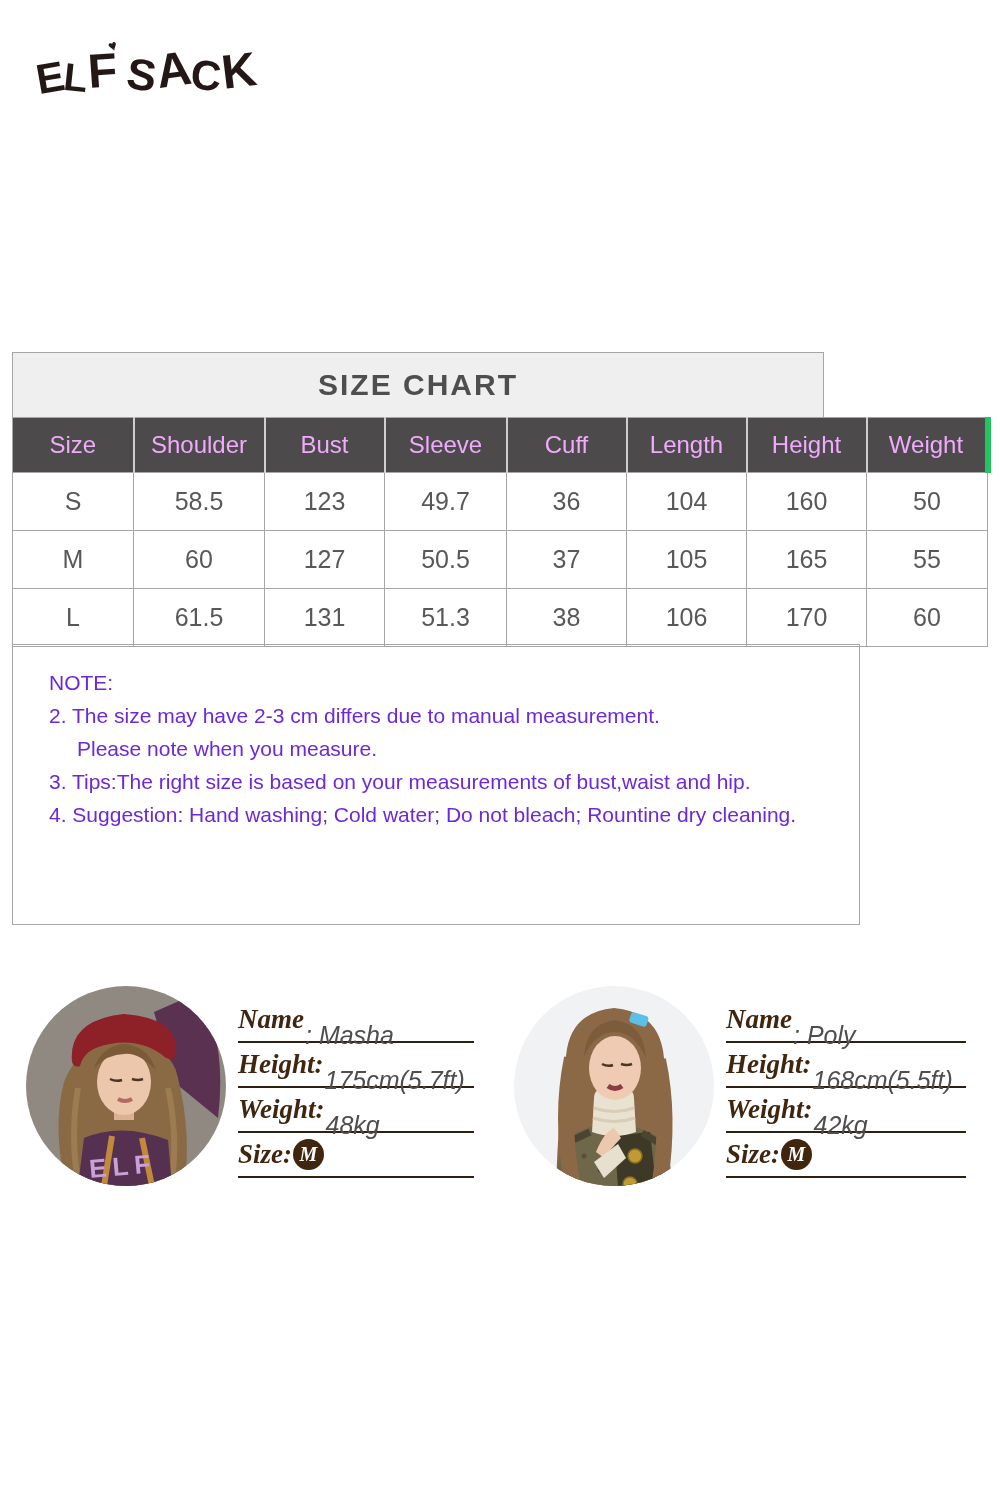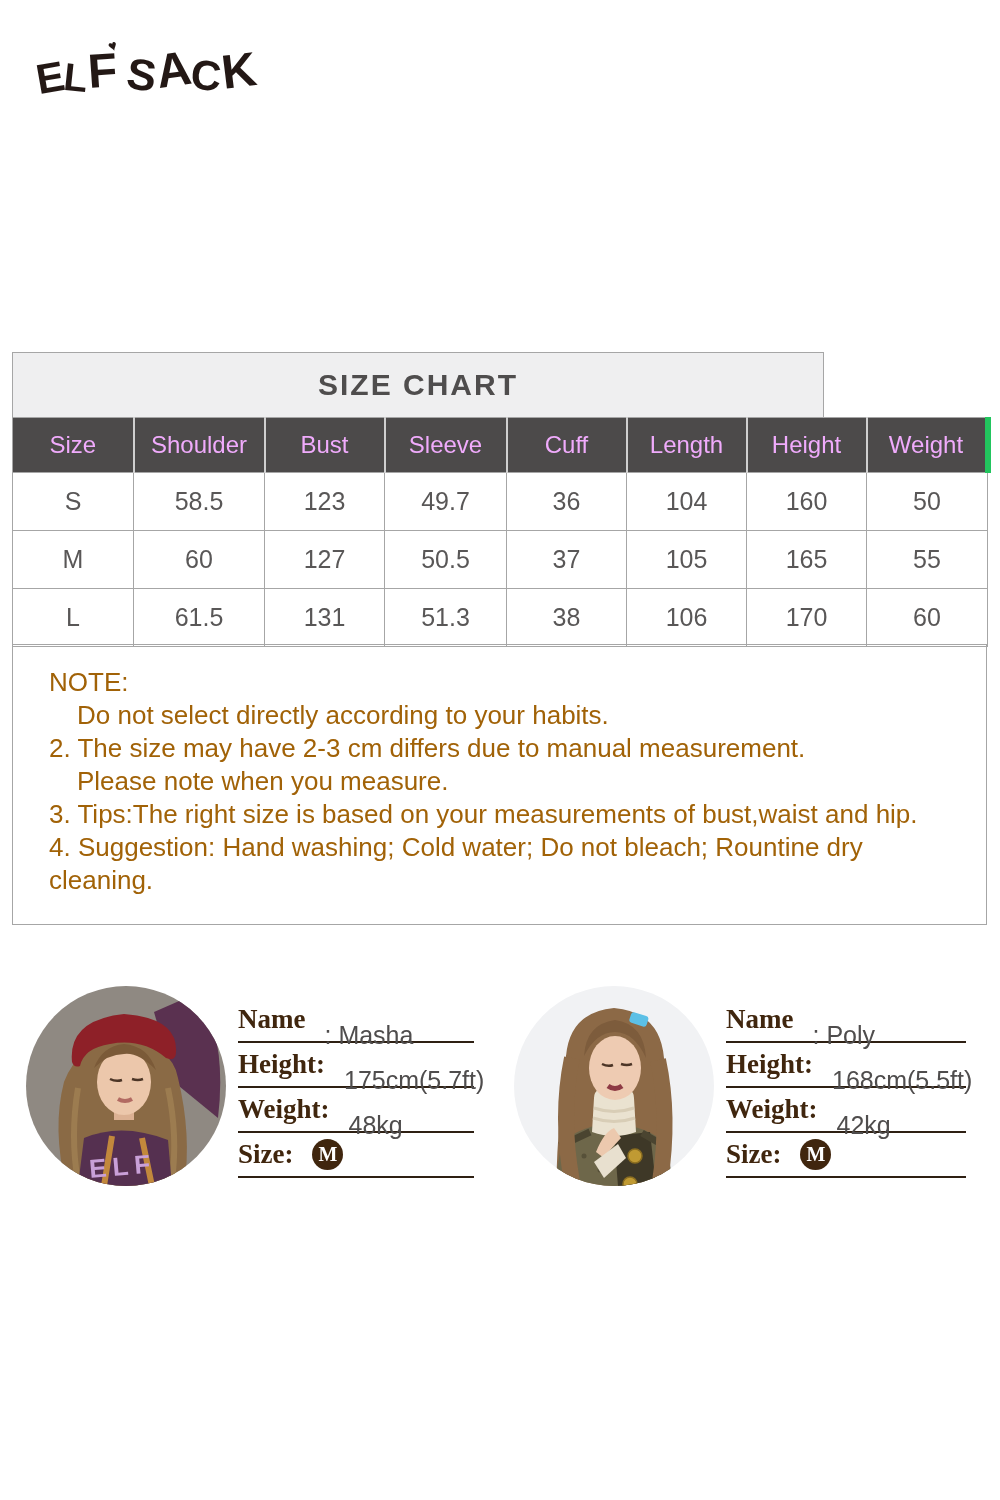--- a/index.html
+++ b/index.html
@@ -25,34 +25,34 @@
               justify-content:center;font-size:30px;font-weight:bold;letter-spacing:2px;color:#4f4d4d;}
   .size-table{position:absolute;left:12px;top:417px;width:975px;border-collapse:collapse;table-layout:fixed;}
   .size-table th{height:52px;background:#4c4a4a;color:#f0abfc;font-weight:normal;font-size:24px;
                  border-left:2px solid #cfcfcf;border-top:1px solid #a6a6a6;border-bottom:1px solid #a6a6a6;}
   .size-table th:first-child{border-left:1px solid #a6a6a6;}
   .size-table th:last-child{border-right:6px solid #22c55e;}
   .size-table td{height:55px;border:1px solid #a6a6a6;text-align:center;font-size:25px;
                  color:#595757;background:#ffffff;}
 
   
-  .note{position:absolute;left:12px;top:644px;width:975px;height:281px;border:1px solid #a6a6a6;
-        box-sizing:border-box;padding:21px 20px 0 36px;font-size:26px;line-height:33px;color:#a16207;}
+  .note{position:absolute;left:12px;top:644px;width:848px;height:281px;border:1px solid #a6a6a6;
+        box-sizing:border-box;padding:21px 20px 0 36px;font-size:21px;line-height:33px;color:#6d28d9;}
   .note p{margin:0;}
   .note .indent{padding-left:28px;}
 
   
   .model-card{position:absolute;top:986px;height:210px;}
   .card-1{left:26px;width:448px;}
   .card-2{left:514px;width:452px;}
   .photo{position:absolute;left:0;top:0;width:200px;height:200px;}
   .photo svg{width:100%;height:100%;display:block;}
   .info{position:absolute;top:12px;left:212px;right:0;}
-  .info-row{display:flex;align-items:center;gap:19px;height:45px;border-bottom:2px solid #2e2013;
-            box-sizing:border-box;}
+  .info-row{display:flex;align-items:center;gap:1px;height:45px;border-bottom:2px solid #2e2013;
+            box-sizing:border-box;font-style:italic;}
   .info-label{font-family:"Liberation Serif",serif;font-weight:bold;font-size:27px;color:#40260e;}
   .info-value{font-size:25px;color:#4f4d4d;margin-top:32px;}
   .size-badge{width:31px;height:31px;border-radius:50%;background:#40260e;color:#ffffff;
               display:flex;align-items:center;justify-content:center;
               font-family:"Liberation Serif",serif;font-weight:bold;font-size:20px;}
 </style>
 </head>
 <body>
 
 <div class="canvas">
@@ -116,21 +116,20 @@
         <td>38</td>
         <td>106</td>
         <td>170</td>
         <td>60</td>
       </tr>
     </tbody>
   </table>
 
   <div class="note">
     <p>NOTE:</p>
-    <p class="indent">Do not select directly according to your habits.</p>
     <p>2. The size may have 2-3 cm differs due to manual measurement.</p>
     <p class="indent">Please note when you measure.</p>
     <p>3. Tips:The right size is based on your measurements of bust,waist and hip.</p>
     <p>4. Suggestion: Hand washing; Cold water; Do not bleach; Rountine dry cleaning.</p>
   </div>
 
   <div class="model-card card-1">
     <div class="photo">
       <svg viewBox="0 0 200 200">
         <defs>

